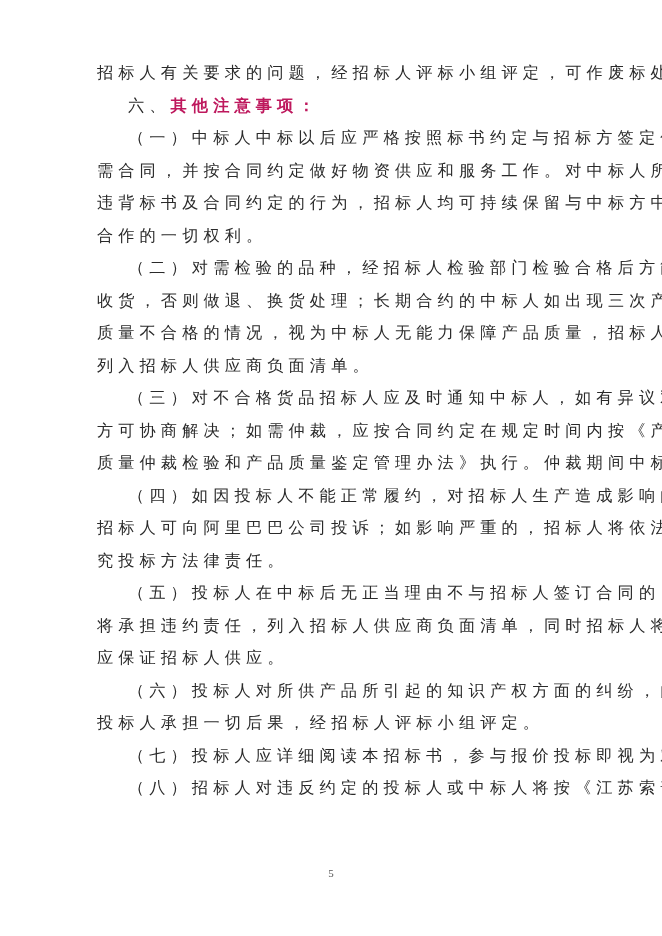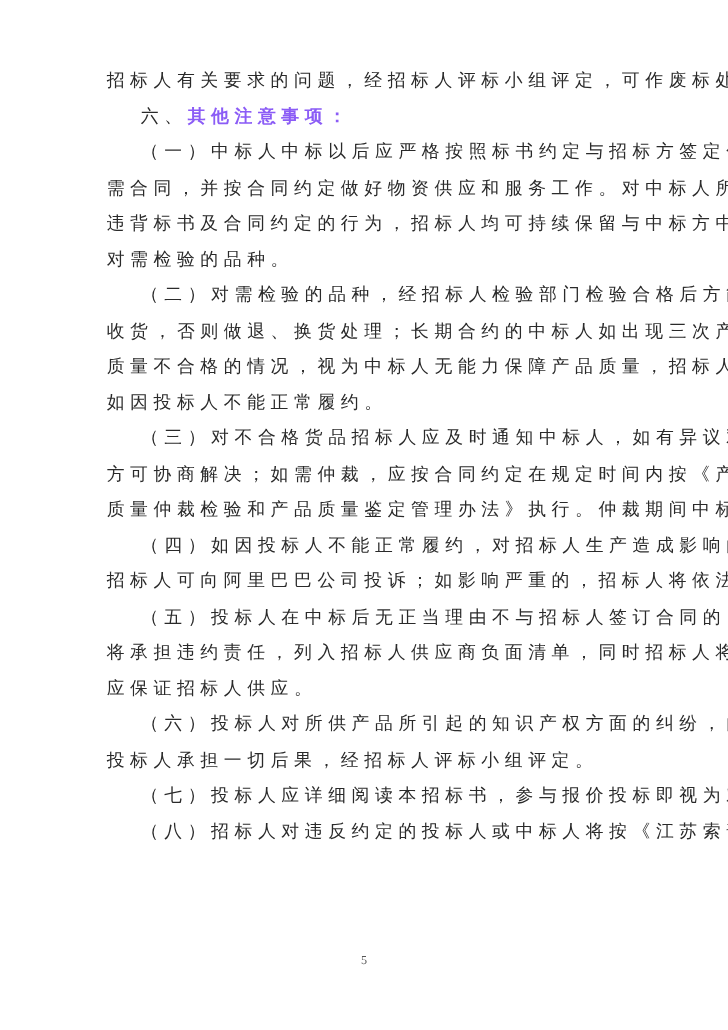--- a/index.html
+++ b/index.html
@@ -26,21 +26,21 @@
     line-height: 32.5px;
     font-size: 16.2px;
     letter-spacing: 5.1px;
     white-space: nowrap;
   }
   .indent {
     padding-left: 31px;
   }
   .heading .bold {
     font-weight: bold;
-    color: #8b5cf6;
+    color: #be185d;
   }
   .page-number {
     position: absolute;
     left: 0;
     width: 662px;
     top: 867px;
     text-align: center;
     font-family: "Liberation Serif", "DejaVu Serif", serif;
     font-size: 11px;
     color: #555;
@@ -48,30 +48,31 @@
 </style>
 </head>
 <body>
 
 <div class="page">
   <div class="line">招标人有关要求的问题，经招标人评标小组评定，可作废标处理。</div>
   <div class="line indent heading"><span>六、</span><span class="bold">其他注意事项：</span></div>
   <div class="line indent">（一）中标人中标以后应严格按照标书约定与招标方签定供</div>
   <div class="line">需合同，并按合同约定做好物资供应和服务工作。对中标人所有</div>
   <div class="line">违背标书及合同约定的行为，招标人均可持续保留与中标方中止</div>
-  <div class="line">对需检验的品种。</div>
+  <div class="line">合作的一切权利。</div>
   <div class="line indent">（二）对需检验的品种，经招标人检验部门检验合格后方能</div>
   <div class="line">收货，否则做退、换货处理；长期合约的中标人如出现三次产品</div>
   <div class="line">质量不合格的情况，视为中标人无能力保障产品质量，招标人有</div>
-  <div class="line">如因投标人不能正常履约。</div>
+  <div class="line">列入招标人供应商负面清单。</div>
   <div class="line indent">（三）对不合格货品招标人应及时通知中标人，如有异议双</div>
   <div class="line">方可协商解决；如需仲裁，应按合同约定在规定时间内按《产品</div>
   <div class="line">质量仲裁检验和产品质量鉴定管理办法》执行。仲裁期间中标人</div>
   <div class="line indent">（四）如因投标人不能正常履约，对招标人生产造成影响的，</div>
   <div class="line">招标人可向阿里巴巴公司投诉；如影响严重的，招标人将依法追</div>
+  <div class="line">究投标方法律责任。</div>
   <div class="line indent">（五）投标人在中标后无正当理由不与招标人签订合同的，</div>
   <div class="line">将承担违约责任，列入招标人供应商负面清单，同时招标人将向</div>
   <div class="line">应保证招标人供应。</div>
   <div class="line indent">（六）投标人对所供产品所引起的知识产权方面的纠纷，由</div>
   <div class="line">投标人承担一切后果，经招标人评标小组评定。</div>
   <div class="line indent">（七）投标人应详细阅读本招标书，参与报价投标即视为对</div>
   <div class="line indent">（八）招标人对违反约定的投标人或中标人将按《江苏索普</div>
 </div>
 
 <div class="page-number">5</div>

